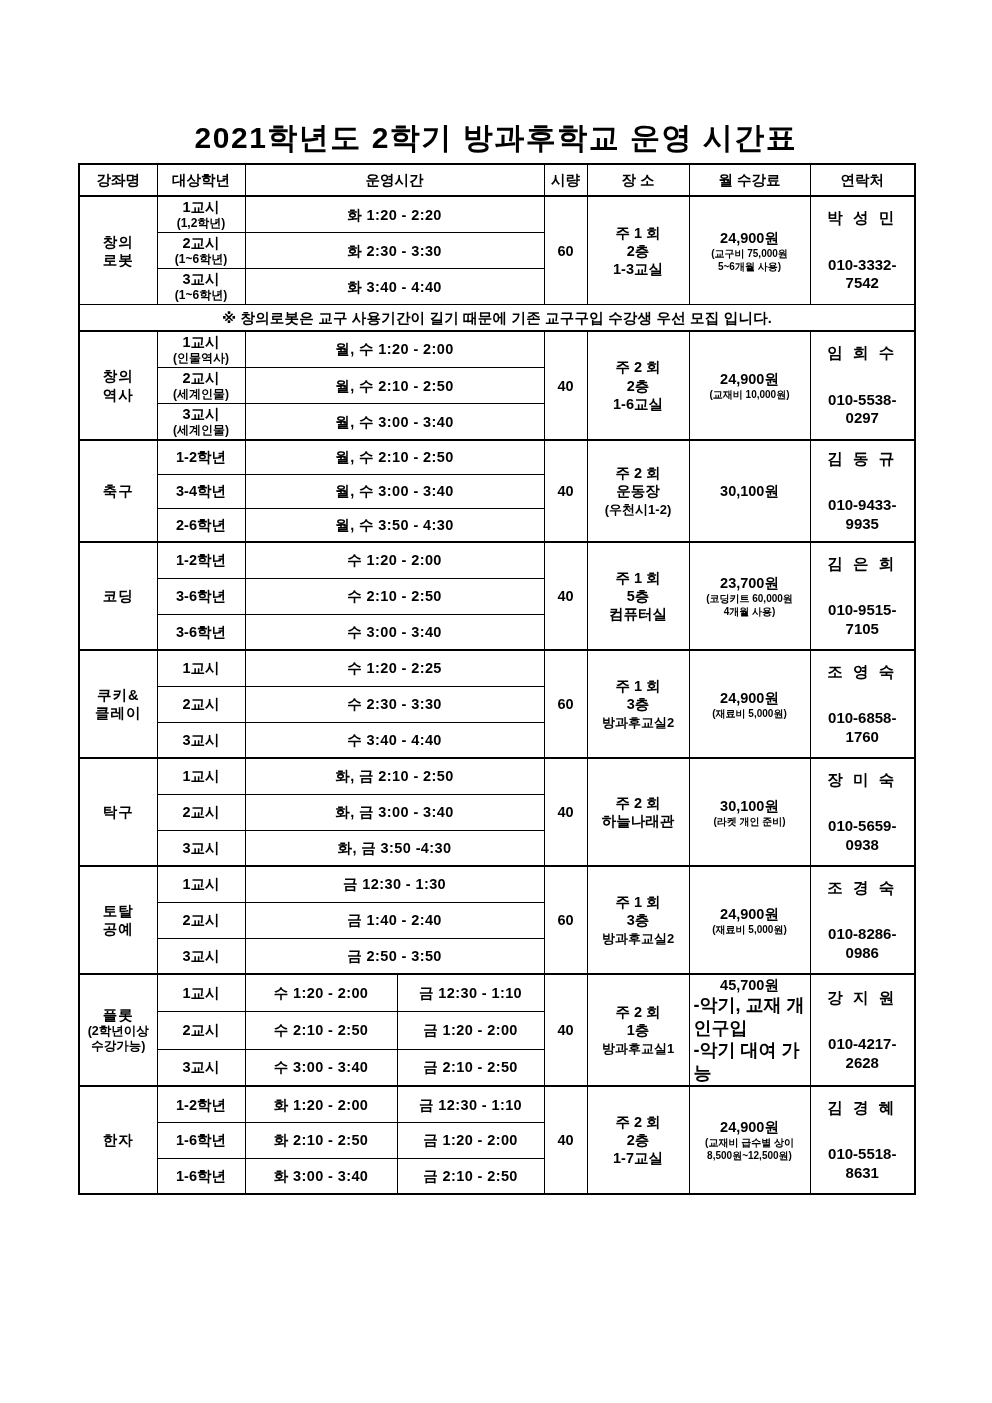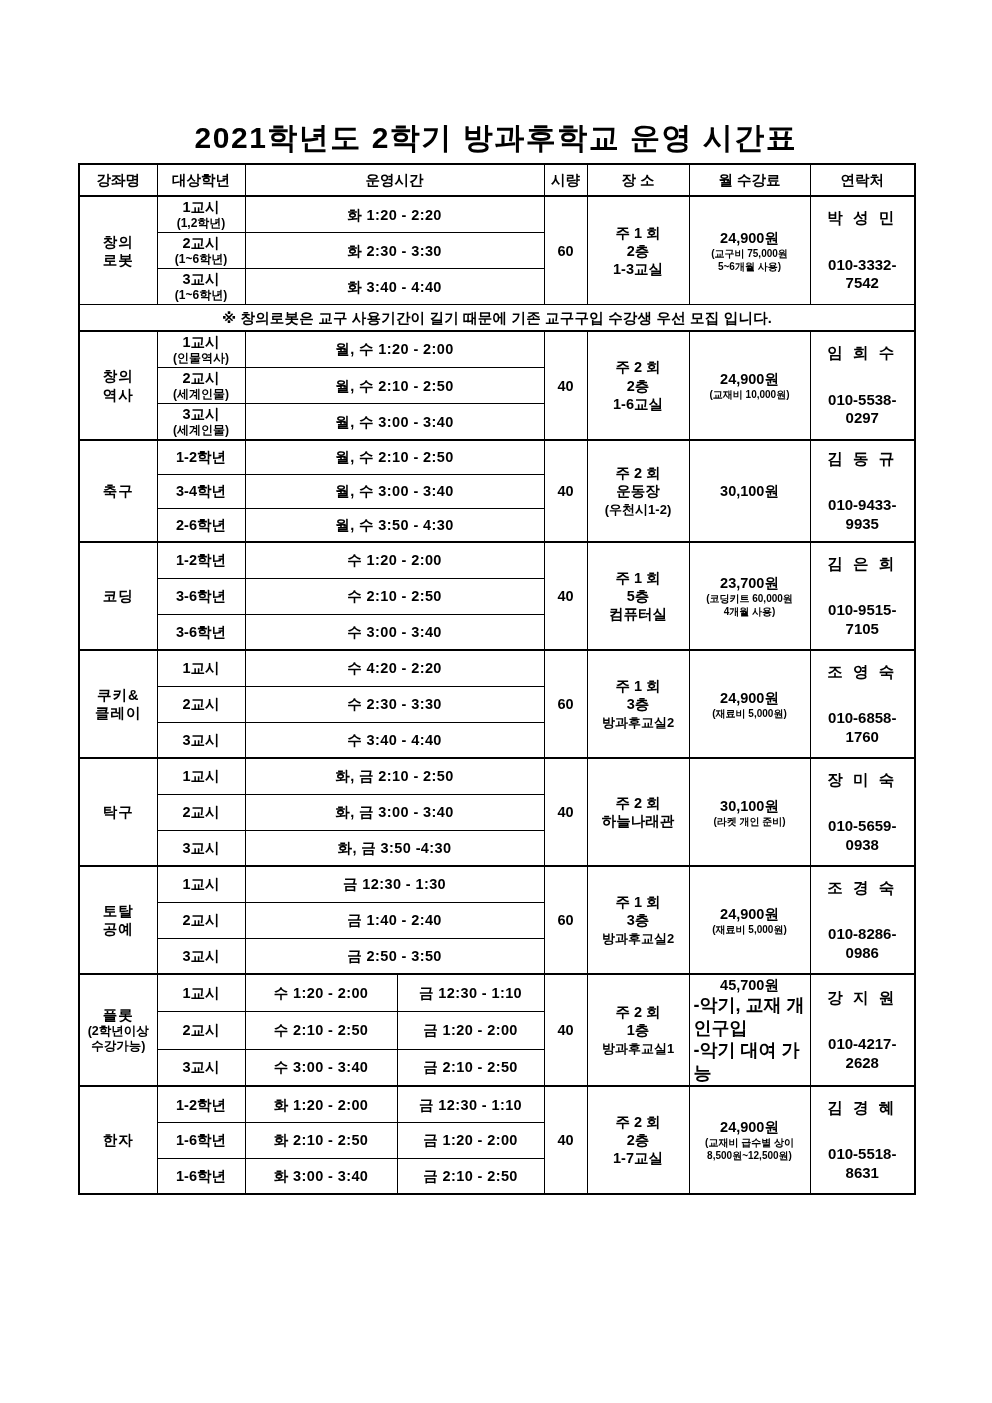--- a/index.html
+++ b/index.html
@@ -368,21 +368,21 @@
       </tr>
 
       <tr class="row-h-tall thick-top">
         <td class="course-name thick-top" rowspan="3">
           <span>쿠키&amp;</span><br>
           <span>클레이</span>
         </td>
         <td class="grade-cell thick-top">
           <span class="period">1교시</span>
         </td>
-        <td class="time-cell thick-top" colspan="2">수 4:20 - 2:20</td>
+        <td class="time-cell thick-top" colspan="2">수 1:20 - 2:25</td>
         <td class="hours-cell thick-top" rowspan="3">60</td>
         <td class="place-cell thick-top" rowspan="3">
           <span>주 1 회</span><br>
           <span>3층</span><br>
           <span class="small">방과후교실2</span>
         </td>
         <td class="fee-cell thick-top" rowspan="3">
           <span>24,900원</span>
           <span class="small">(재료비 5,000원)</span>
         </td>

